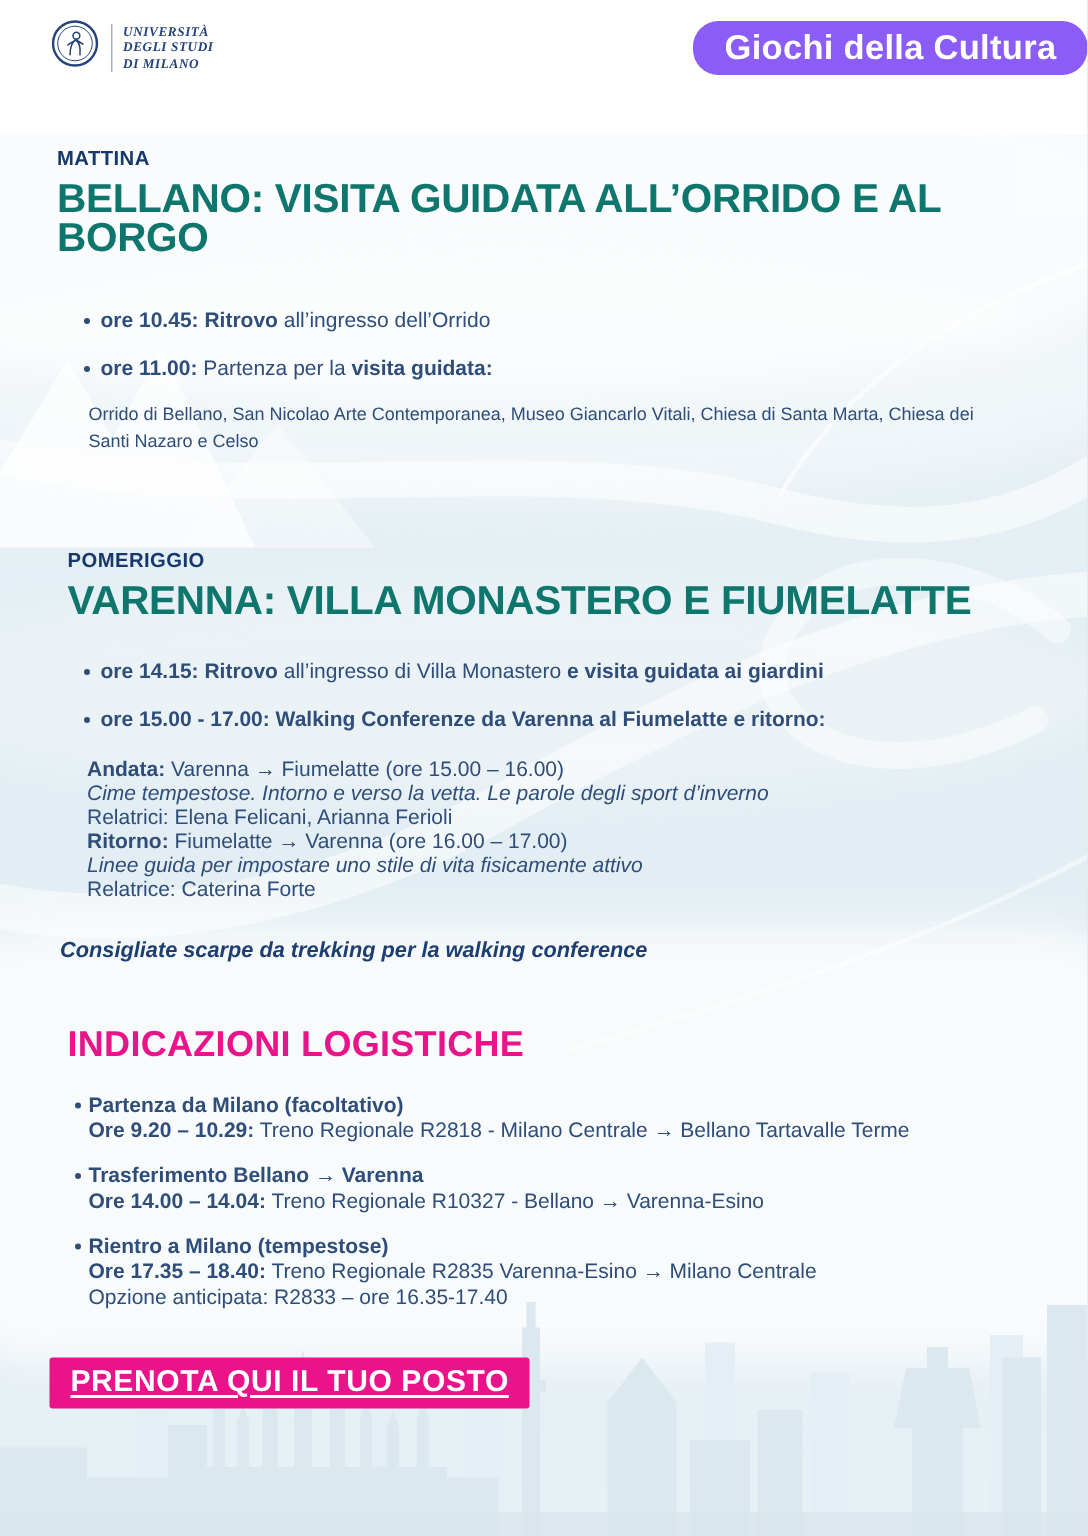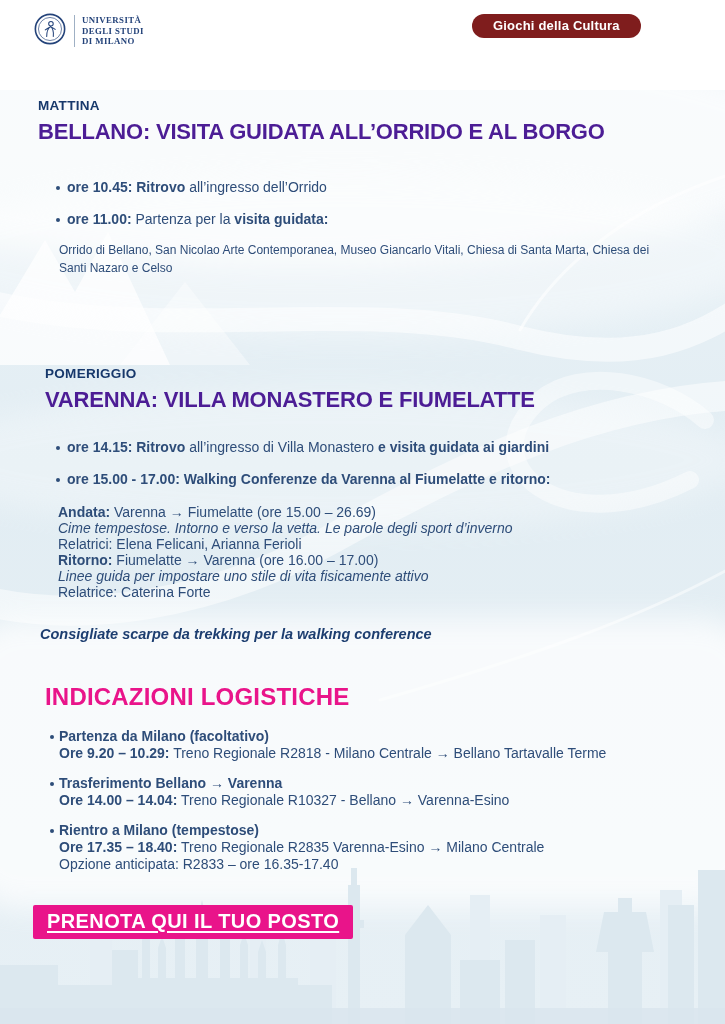--- a/index.html
+++ b/index.html
@@ -9,35 +9,35 @@
     margin:0 auto;
     background:#ffffff;
     overflow:hidden;
     font-family:"Liberation Sans","DejaVu Sans",sans-serif;
     color:#2e4d79;
   }
   .bg{position:absolute;inset:0;width:725px;height:1024px;}
 
   
   .header{position:absolute;top:0;left:0;right:0;height:60px;}
-  .logo{position:absolute;top:12px;left:33px;display:flex;align-items:center;gap:7px;}
+  .logo{position:absolute;top:12px;left:33px;display:flex;align-items:center;gap:7px;font-style:italic;}
   .logo-divider{width:1px;height:32px;background:#9fb0c4;}
   .logo-text{display:flex;flex-direction:column;justify-content:center;
     font-family:"Liberation Serif","DejaVu Serif",serif;
     font-size:8.8px;line-height:10.5px;letter-spacing:.4px;font-weight:bold;color:#24437a;}
   .badge{
-    position:absolute;top:14px;left:472px;
-    background:#7f1d1d;color:#ffffff;
-    font-size:13px;font-weight:bold;letter-spacing:.2px;
+    position:absolute;top:14px;left:462px;
+    background:#8b5cf6;color:#ffffff;
+    font-size:23px;font-weight:bold;letter-spacing:.2px;
     padding:4px 21px 5px;border-radius:17px;white-space:nowrap;
   }
 
   
   .kicker{font-size:13.5px;font-weight:bold;color:#17386b;letter-spacing:.3px;}
-  h1{margin:6px 0 0;font-size:22px;line-height:26px;font-weight:bold;color:#4c1d95;letter-spacing:-.2px;}
+  h1{margin:6px 0 0;font-size:27px;line-height:26px;font-weight:bold;color:#0f766e;letter-spacing:-.2px;}
   ul{list-style:none;margin:0;padding:0;}
   li{position:relative;padding-left:11px;font-size:14px;line-height:17px;}
   li::before{content:"";position:absolute;left:0;top:6.5px;width:4px;height:4px;border-radius:50%;background:#2e4d79;}
   .b{font-weight:bold;}
   .i{font-style:italic;}
   .line{font-size:14px;line-height:17px;}
 
   
   .morning{position:absolute;top:98px;left:38px;right:28px;}
   .morning ul.first{margin:34px 0 0 18px;}
@@ -179,21 +179,21 @@
   </section>
 
   <section class="afternoon">
     <div class="kicker">POMERIGGIO</div>
     <h1>VARENNA: VILLA MONASTERO E FIUMELATTE</h1>
     <ul>
       <li><span class="b">ore 14.15: Ritrovo</span><span> all’ingresso di Villa Monastero </span><span class="b">e visita guidata ai giardini</span></li>
       <li><span class="b">ore 15.00 - 17.00: Walking Conferenze da Varenna al Fiumelatte e ritorno:</span></li>
     </ul>
     <div class="walk-details">
-      <div class="line"><span class="b">Andata:</span><span> Varenna → Fiumelatte (ore 15.00 – 26.69)</span></div>
+      <div class="line"><span class="b">Andata:</span><span> Varenna → Fiumelatte (ore 15.00 – 16.00)</span></div>
       <div class="line"><span class="i">Cime tempestose. Intorno e verso la vetta. Le parole degli sport d’inverno</span></div>
       <div class="line"><span>Relatrici: Elena Felicani, Arianna Ferioli</span></div>
       <div class="line"><span class="b">Ritorno:</span><span> Fiumelatte → Varenna (ore 16.00 – 17.00)</span></div>
       <div class="line"><span class="i">Linee guida per impostare uno stile di vita fisicamente attivo</span></div>
       <div class="line"><span>Relatrice: Caterina Forte</span></div>
     </div>
   </section>
 
   <div class="advisory">Consigliate scarpe da trekking per la walking conference</div>
 

